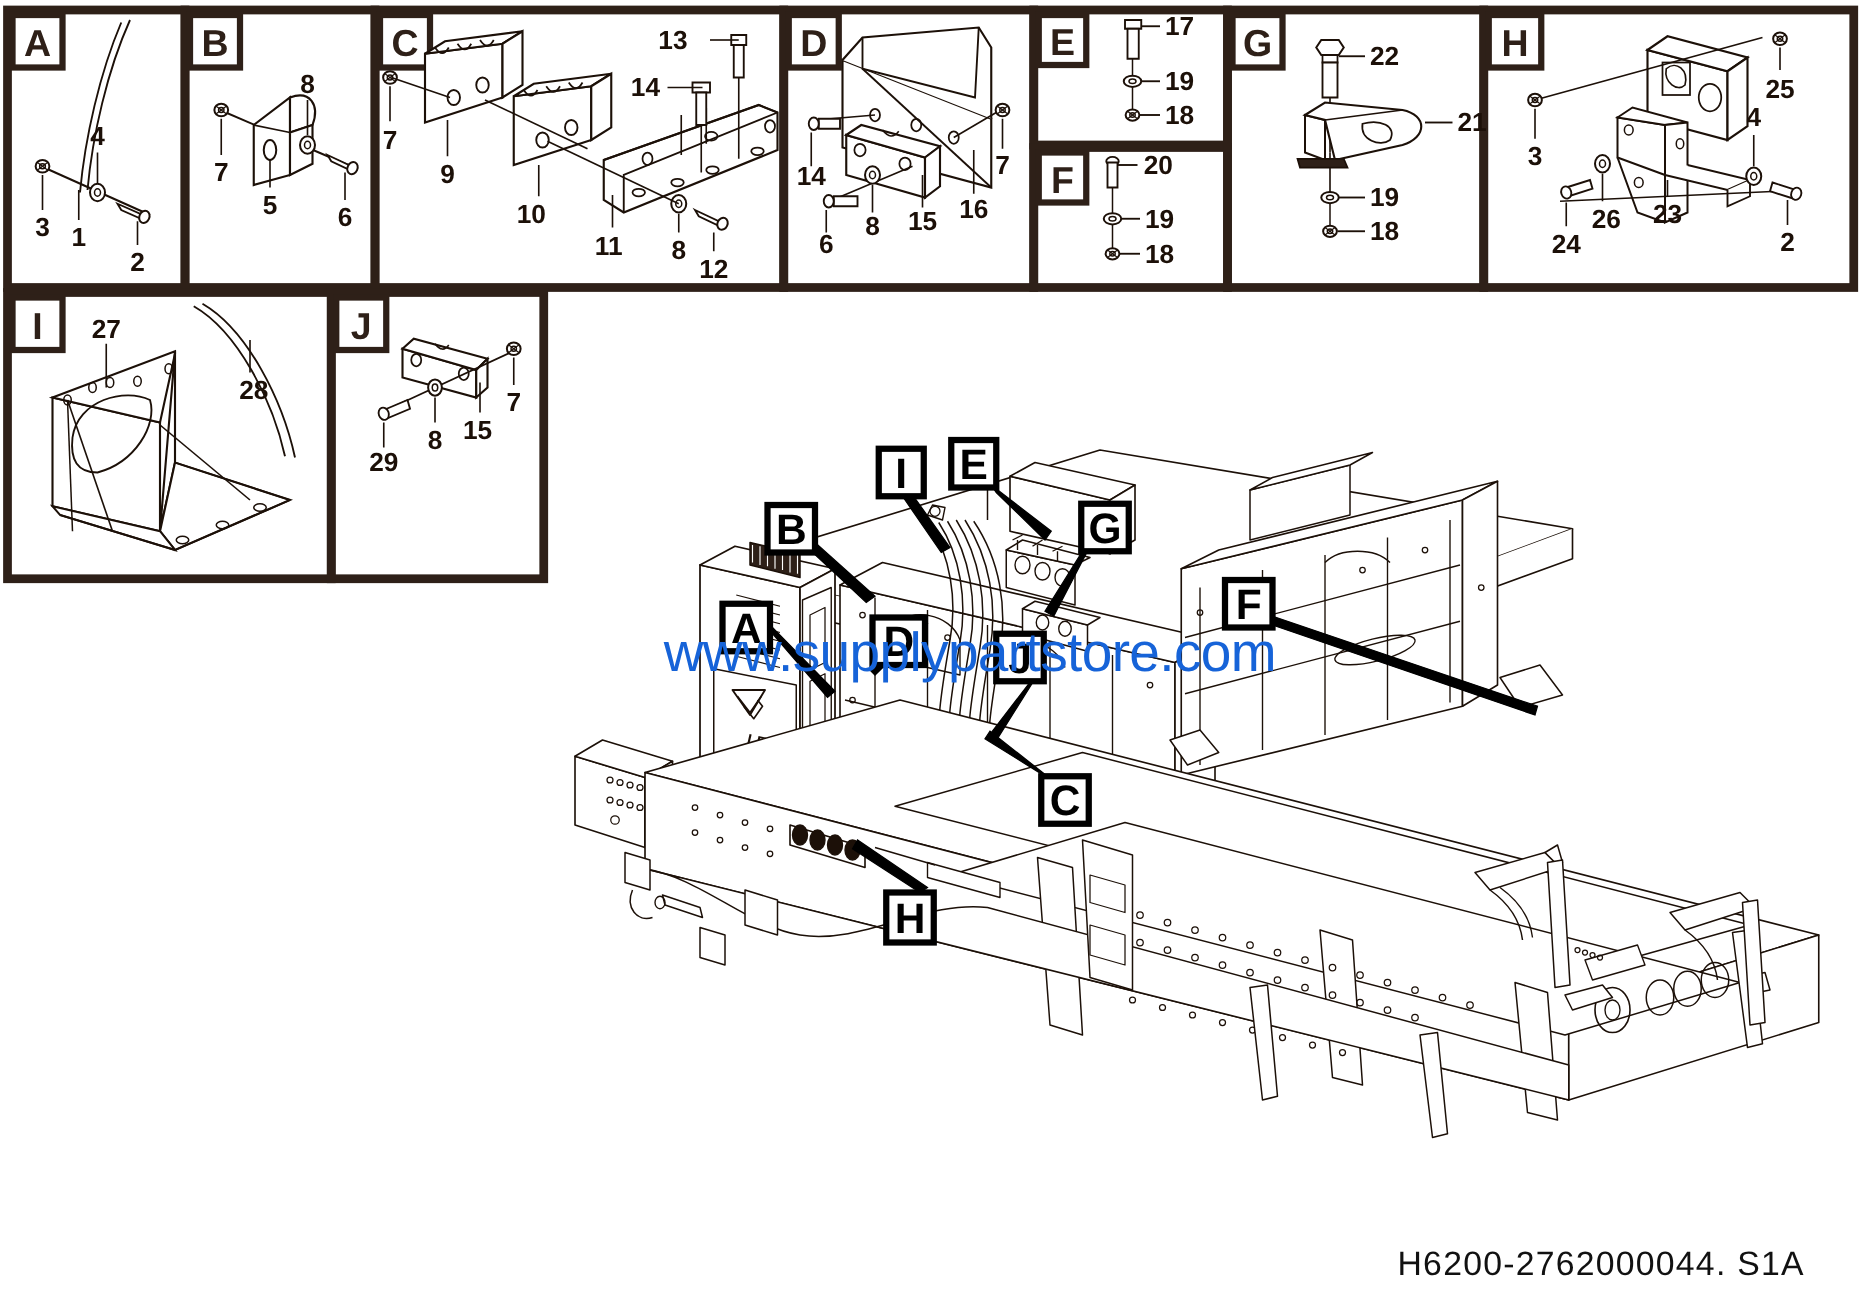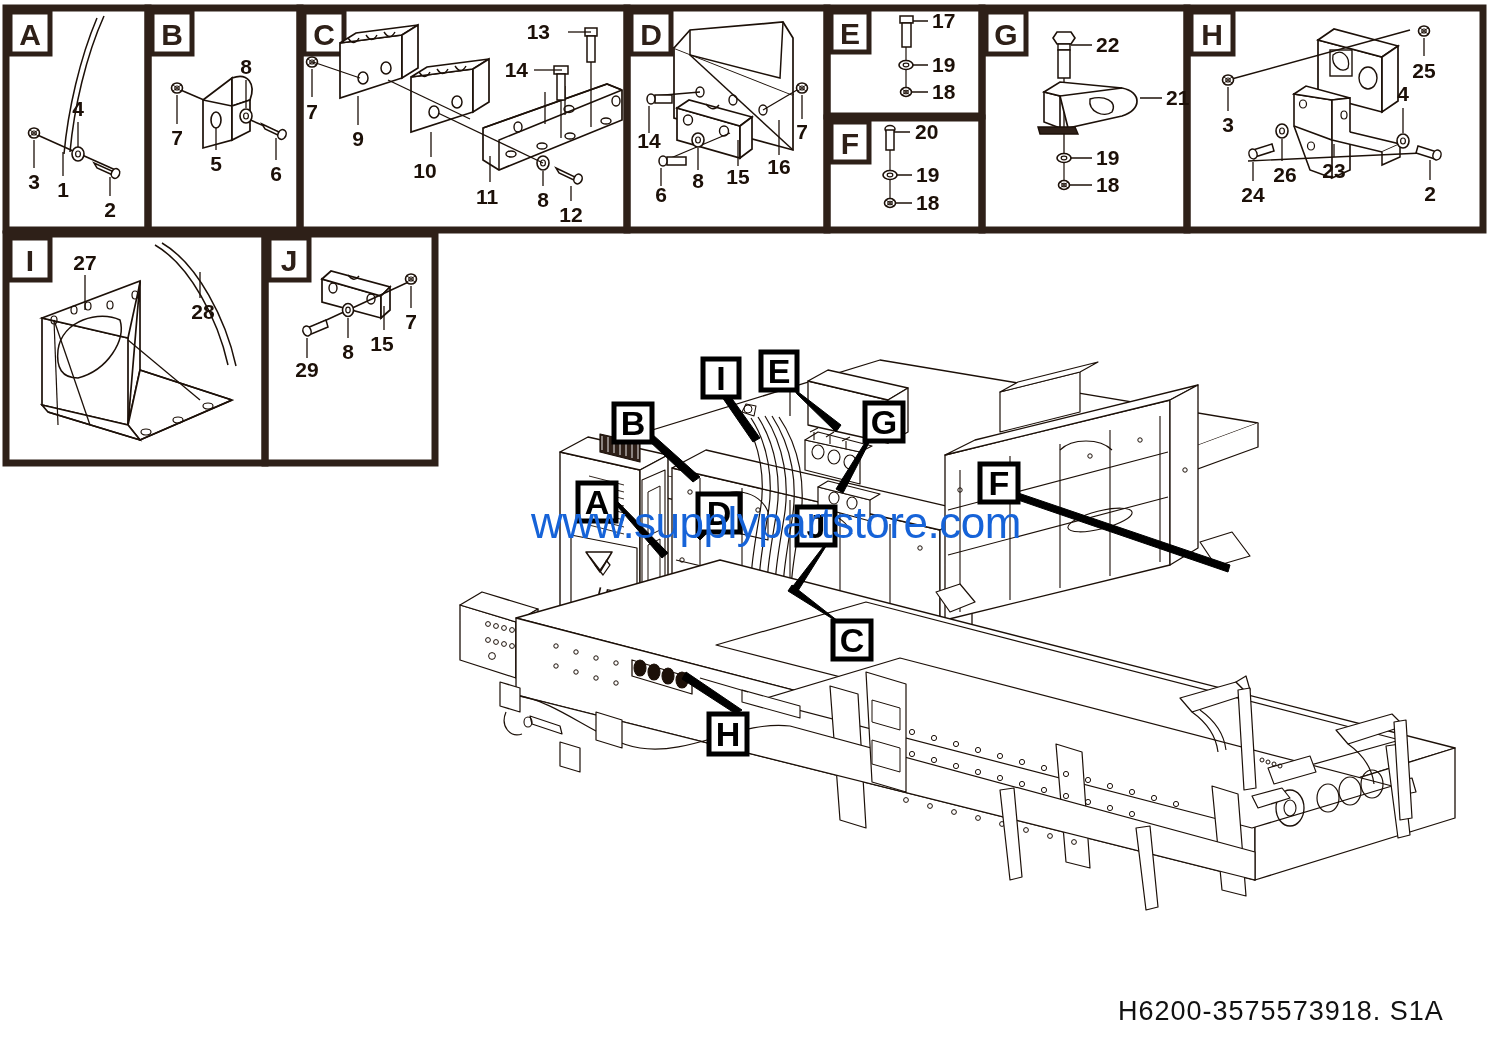--- a/index.html
+++ b/index.html
@@ -858,13 +858,13 @@
       <rect x="709" y="714" width="38" height="40" fill="#ffffff" stroke="#000000" stroke-width="5"></rect>
       <text class="callout-letter" x="728" y="746" text-anchor="middle">H</text>
     </g>
   </g>
 
 </svg>
 </div>
 
 <div class="wm">www.supplypartstore.com</div>
 
-<div class="pn-text" style="left:1118px; top:996px;">H6200-3575573918. S1A</div>
+<div class="pn-text" style="left:1118px; top:996px;">H6200-2762000044. S1A</div>
 
 </body></html>

